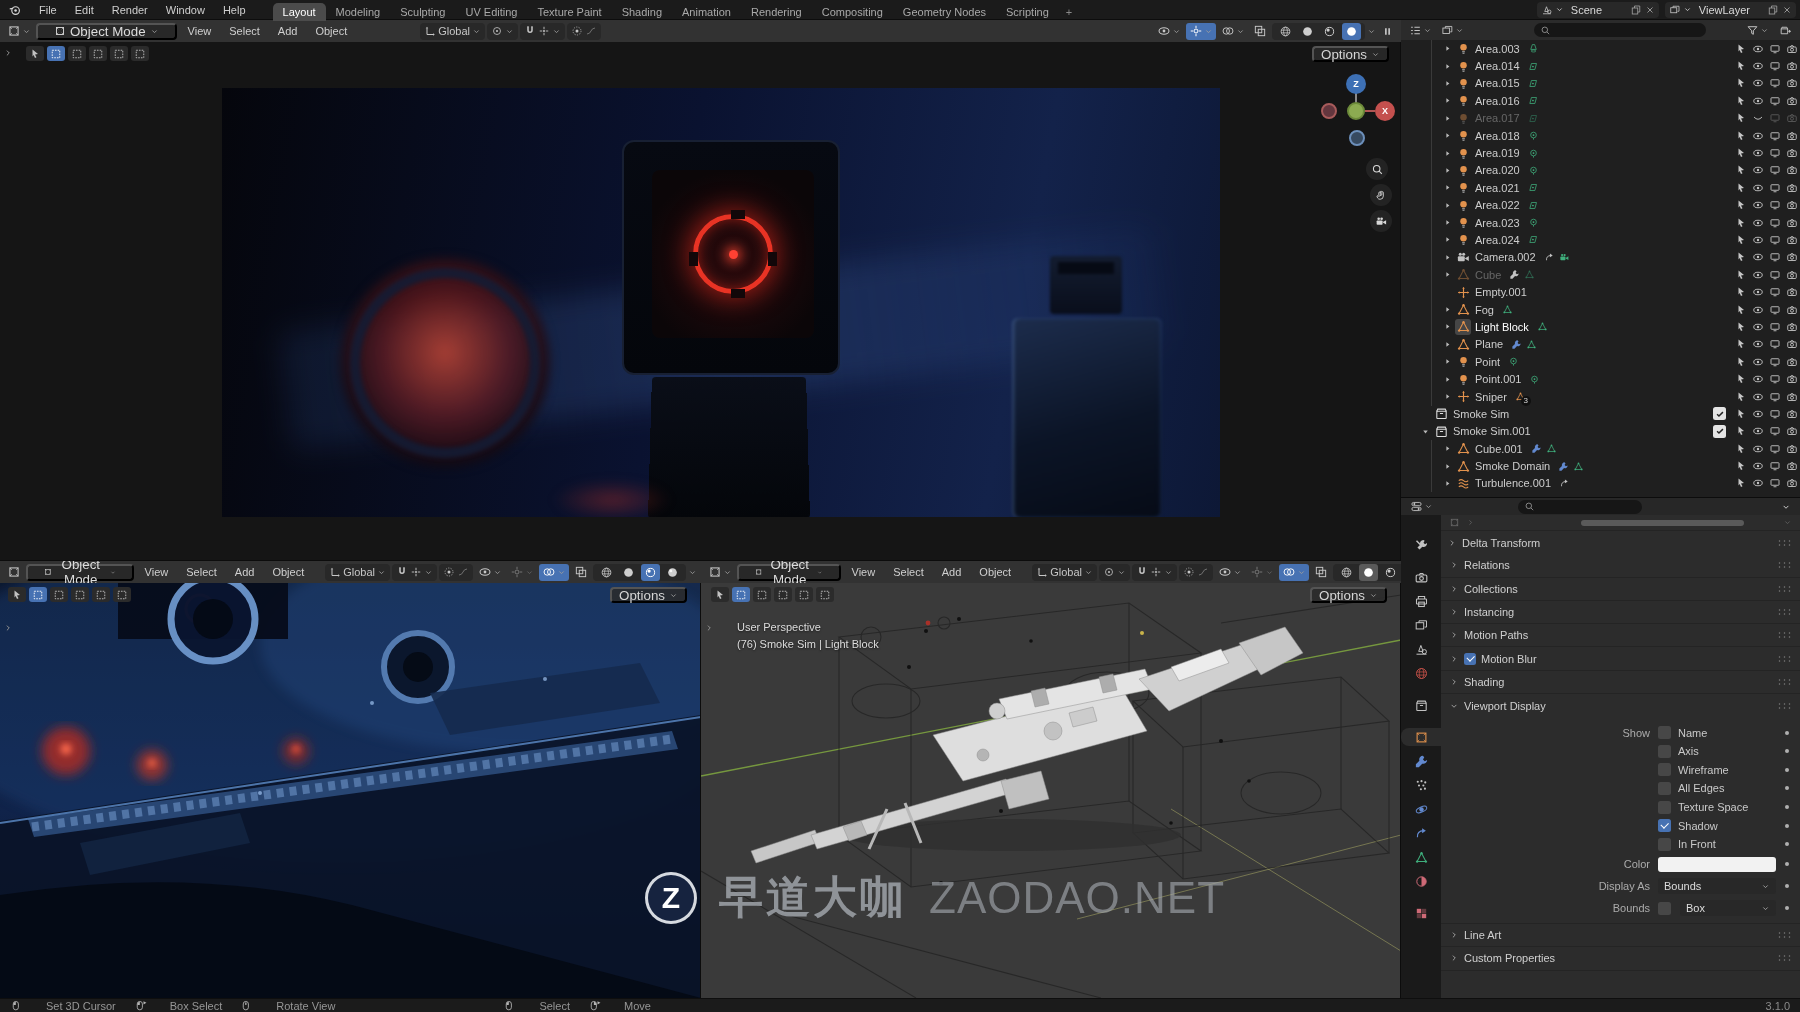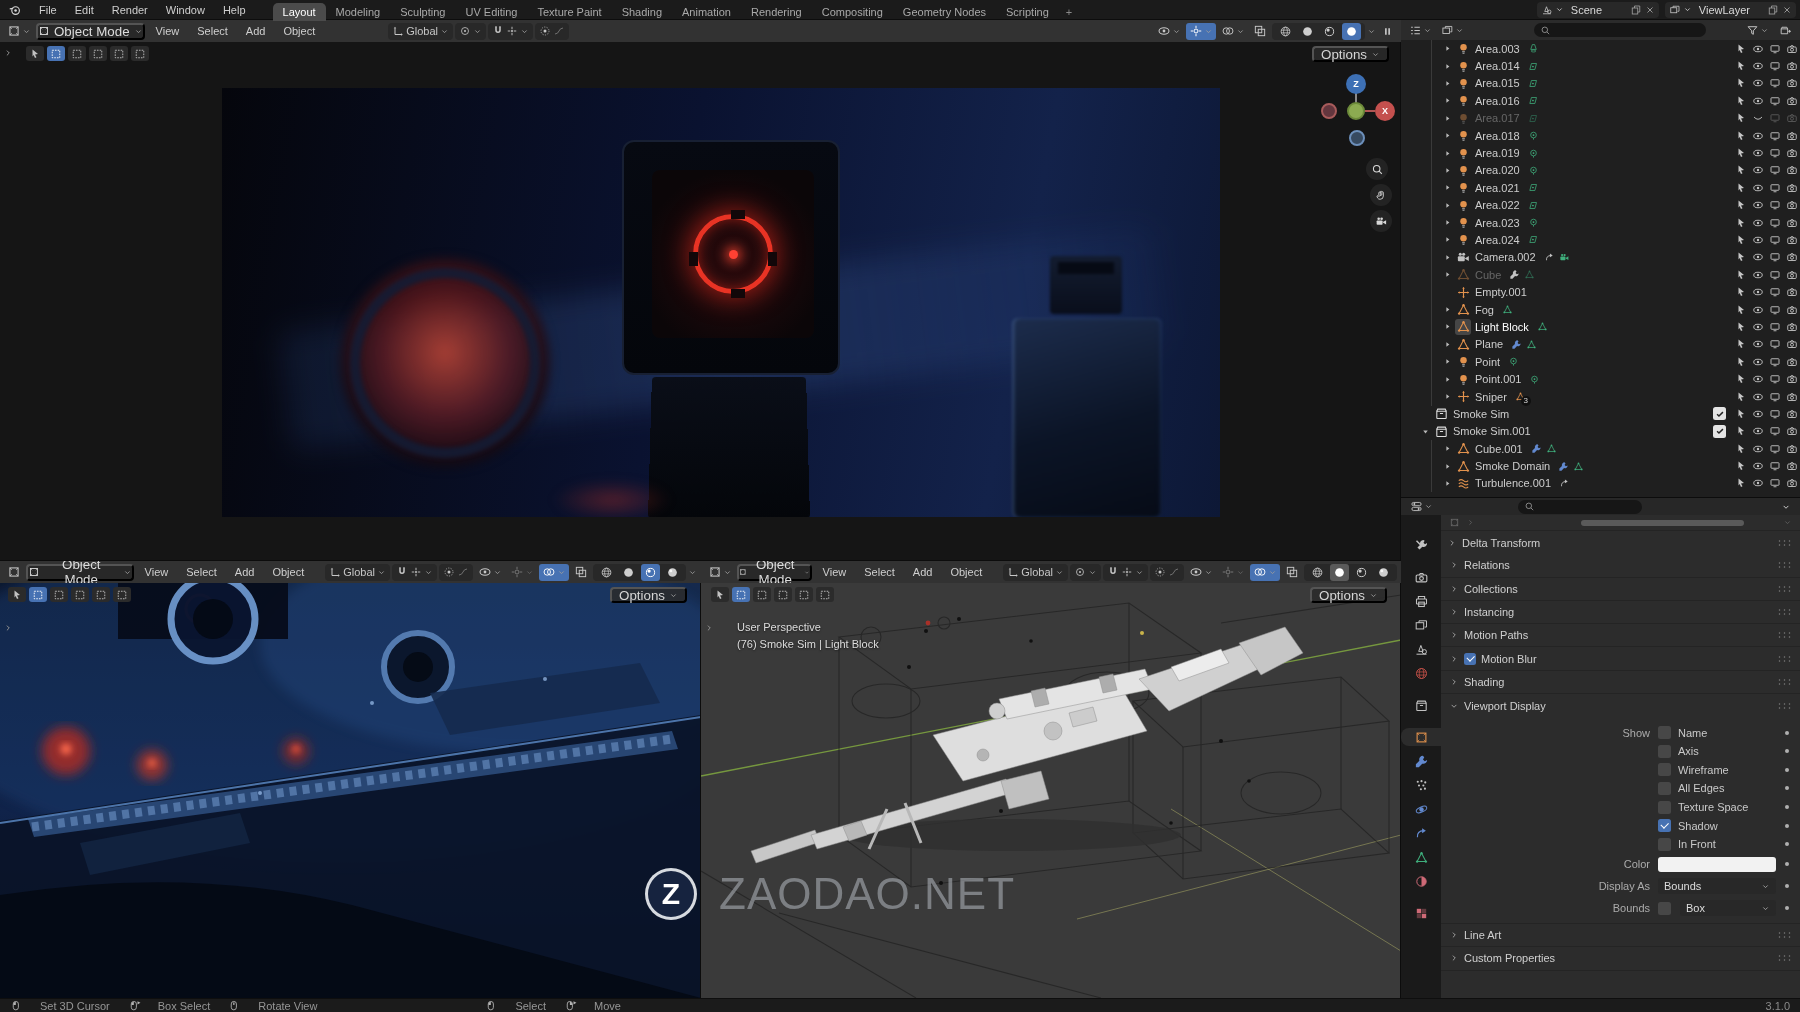--- a/index.html
+++ b/index.html
@@ -24,21 +24,21 @@
   #topbar .right{margin-left:auto;display:flex;gap:6px;align-items:center;padding-right:4px}
   .idwidget{display:flex;align-items:center;background:#282828;border-radius:4px;height:16px;padding:0 4px;gap:3px}
   .idwidget .seg{display:flex;align-items:center;gap:2px;color:#c7c7c7}
   .idwidget .lbl{padding:0 14px 0 4px;color:#d9d9d9;min-width:60px}
   .idwidget .mini{color:#9f9f9f}
 
   
   .area{position:absolute;outline:1px solid #0c0c0c}
   .vph{position:absolute;left:0;top:0;right:0;height:22px;background:#323232;display:flex;
     align-items:center;gap:2px;padding:0 4px;overflow:hidden;z-index:20}
-  .pill{display:flex;align-items:center;gap:4px;background:#282828;border-radius:4px;height:17px;padding:0 0;color:#dcdcdc}
+  .pill{display:flex;align-items:center;gap:4px;background:#282828;border-radius:4px;height:17px;padding:0 16px;color:#dcdcdc}
   .cluster{display:flex;align-items:center;gap:2px;background:#282828;border-radius:4px;height:17px;padding:0 4px;color:#c6c6c6}
   .hbtn{display:flex;align-items:center;gap:1px;height:17px;padding:0 3px;border-radius:3px;color:#c9c9c9}
   .hbtn.on{background:#4772b3;color:#fff}
   .hbtn.dimi{opacity:.45}
   .chevic{display:none;color:#9b9b9b}
   .chevic.vis{display:block}
   .sball{display:flex;align-items:center;height:17px;padding:0 3px;border-radius:3px;color:#cecece}
   .sball.on{background:#5a5a5a;color:#fff}
   .sball.onb{background:#4772b3;color:#fff}
   .menusrow{display:flex}
@@ -127,21 +127,21 @@
   .dd{position:absolute;left:217px;width:118px;height:16px;background:#282828;border-radius:3px;
     display:flex;align-items:center;padding:0 6px;color:#dcdcdc}
   .dd .dchev{margin-left:auto;color:#a5a5a5}
   .swatch{position:absolute;left:217px;width:118px;height:15px;background:#f2f2f2;border-radius:3px}
   .dd.narrow{left:239px;width:96px}
   .cb.bnd{left:217px}
 
   
   #statusbar{position:absolute;left:0;top:998px;width:1800px;height:14px;background:#1b1b1b;border-top:1px solid #0e0e0e;
     display:flex;align-items:center;gap:18px;padding:0 10px;color:#8f8f8f;z-index:50}
-  .sbit{display:flex;align-items:flex-end;gap:17px;color:#969696}
+  .sbit{display:flex;align-items:flex-end;gap:23px;color:#969696}
   .sbit svg{color:#b5b5b5}
   .sbit.gapL{margin-left:150px}
   #sbver{margin-left:auto;color:#8a8a8a}
 
   
   #watermark{position:absolute;left:645px;top:868px;display:flex;align-items:center;gap:22px;z-index:40;pointer-events:none}
   #wmlogo{width:52px;height:52px;border-radius:50%;background:#16233f;border:3px solid rgba(235,238,242,.9);
     display:flex;align-items:center;justify-content:center;font-size:30px;font-weight:bold;color:#fff}
   #wmcjk{font-size:44px;font-weight:bold;color:rgba(165,170,176,.8);letter-spacing:3px}
   #wmlatin{font-size:44px;font-weight:normal;color:rgba(165,170,176,.62);letter-spacing:1px}
@@ -2616,14 +2616,15 @@
           <use href="#i-mrd"></use>
         </svg>
         <span>Move</span>
       </span>
     </span>
   <span id="sbver">3.1.0</span>
 </footer>
 
 <div id="watermark">
   <div id="wmlogo">Z</div>
+  <span id="wmcjk">早道大咖</span>
   <span id="wmlatin">ZAODAO.NET</span>
 </div>
 
 </body></html>

